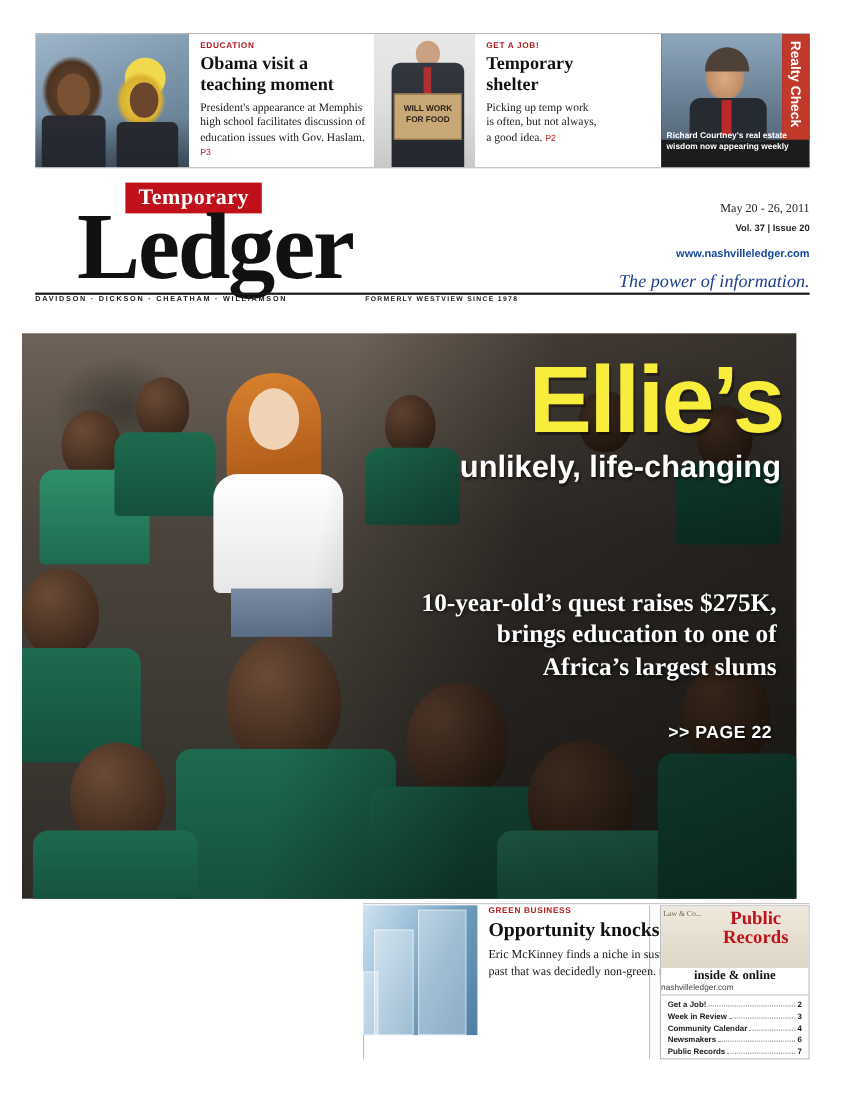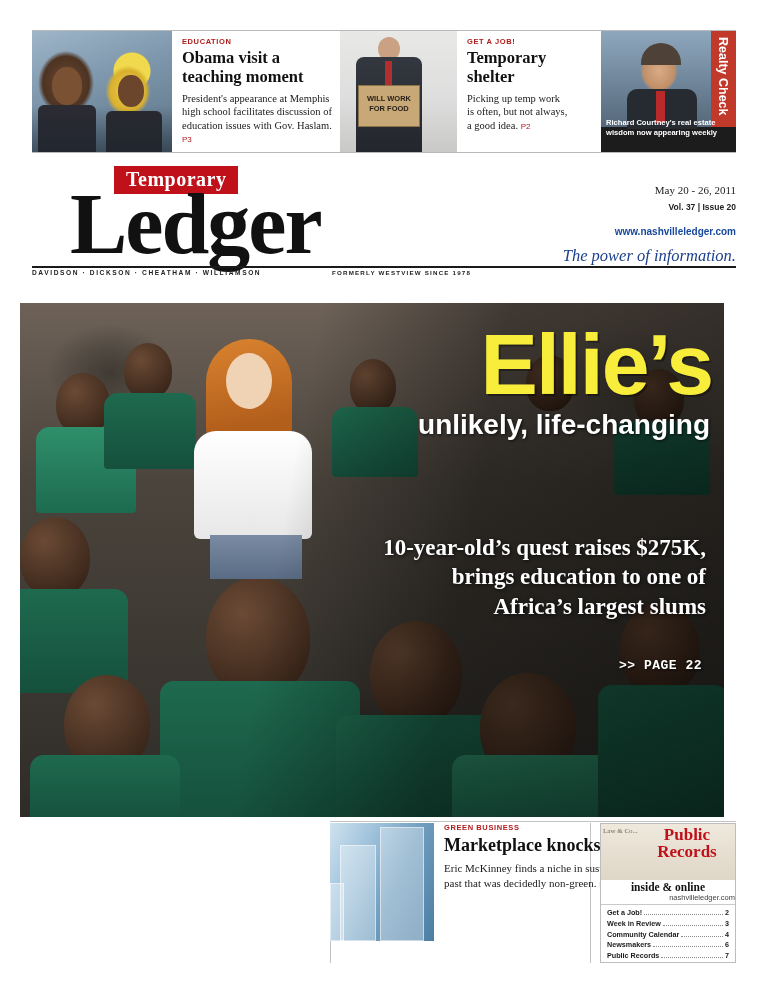--- a/index.html
+++ b/index.html
@@ -83,21 +83,21 @@
   .ob-face {
     position: absolute; width: 30px; height: 38px; border-radius: 48%;
     background: #7a5133;
   }
   .ob-suit {
     position: absolute; background: #2b2b33; border-radius: 6px 6px 0 0;
   }
 
   
   .photo-sign {
-    width: 117px; height: 121px;
+    width: 92px; height: 121px;
     background: linear-gradient(180deg, #e8e8e6 0%, #dedede 55%, #c9c9c7 100%);
     position: relative;
   }
   .sign-person-head {
     position: absolute; left: 38px; top: 6px; width: 22px; height: 24px;
     border-radius: 50%; background: #caa183;
   }
   .sign-person-body {
     position: absolute; left: 16px; top: 26px; width: 66px; height: 95px;
     background: linear-gradient(180deg, #33373f 0%, #23262c 100%);
@@ -353,23 +353,23 @@
     font-family: "Liberation Serif", serif;
     font-weight: bold;
     font-size: 23px;
     line-height: 1.28;
     color: #ffffff;
     text-shadow: 1px 1px 4px rgba(0,0,0,0.8);
   }
   .page-ref-main {
     position: absolute;
     right: 22px; top: 355px;
-    font-family: Liberation Mono, monospace;
-    font-weight: bold;
-    font-size: 13px;
+    font-family: Liberation Sans, sans-serif;
+    font-weight: bold;
+    font-size: 16px;
     color: #ffffff;
     letter-spacing: 0.5px;
     text-shadow: 1px 1px 3px rgba(0,0,0,0.8);
   }
 
   
   .bottom-strip {
     position: absolute;
     left: 330px; top: 823px;
     width: 406px; height: 140px;
@@ -429,21 +429,21 @@
   }
   .pr-sub {
     text-align: center;
     font-family: "Liberation Serif", serif;
     font-weight: bold;
     font-size: 11.5px;
     color: #111;
     padding: 1px 0 0 0;
   }
   .pr-url {
-    text-align: right;
+    text-align: left;
     font-family: "Liberation Sans", sans-serif;
     font-size: 7.5px;
     color: #444;
     border-bottom: 1px solid #c9c9c9;
     padding-bottom: 2px;
   }
   .pr-list {
     padding: 3px 6px 0 6px;
   }
   .pr-item {
@@ -577,21 +577,21 @@
   <div class="divider-v" style="left:590px;"></div>
 
   <div class="bottom-strip">
     <div class="bottom-photo">
       <div class="bp-tower" style="left:10px; top:22px; width:36px; height:96px;"></div>
       <div class="bp-tower" style="left:50px; top:4px;  width:44px; height:114px;"></div>
       <div class="bp-tower" style="left:0px;  top:60px; width:14px; height:58px;"></div>
     </div>
     <div class="bottom-text">
       <div class="kicker">GREEN BUSINESS</div>
-      <div class="teaser-head" style="font-size:18px;">Marketplace knocks</div>
+      <div class="teaser-head" style="font-size:18px;">Opportunity knocks</div>
       <div class="teaser-deck" style="font-size:11px; line-height:1.35;">
         <span>Eric McKinney finds a niche in sustainable building despite a past that was decidedly non-green.</span>
         <span class="pageref">P44</span>
       </div>
     </div>
   </div>
 
   <div class="pr-box">
     <div class="pr-header">
       <div class="pr-header-doc">Law &amp; Co...</div>

